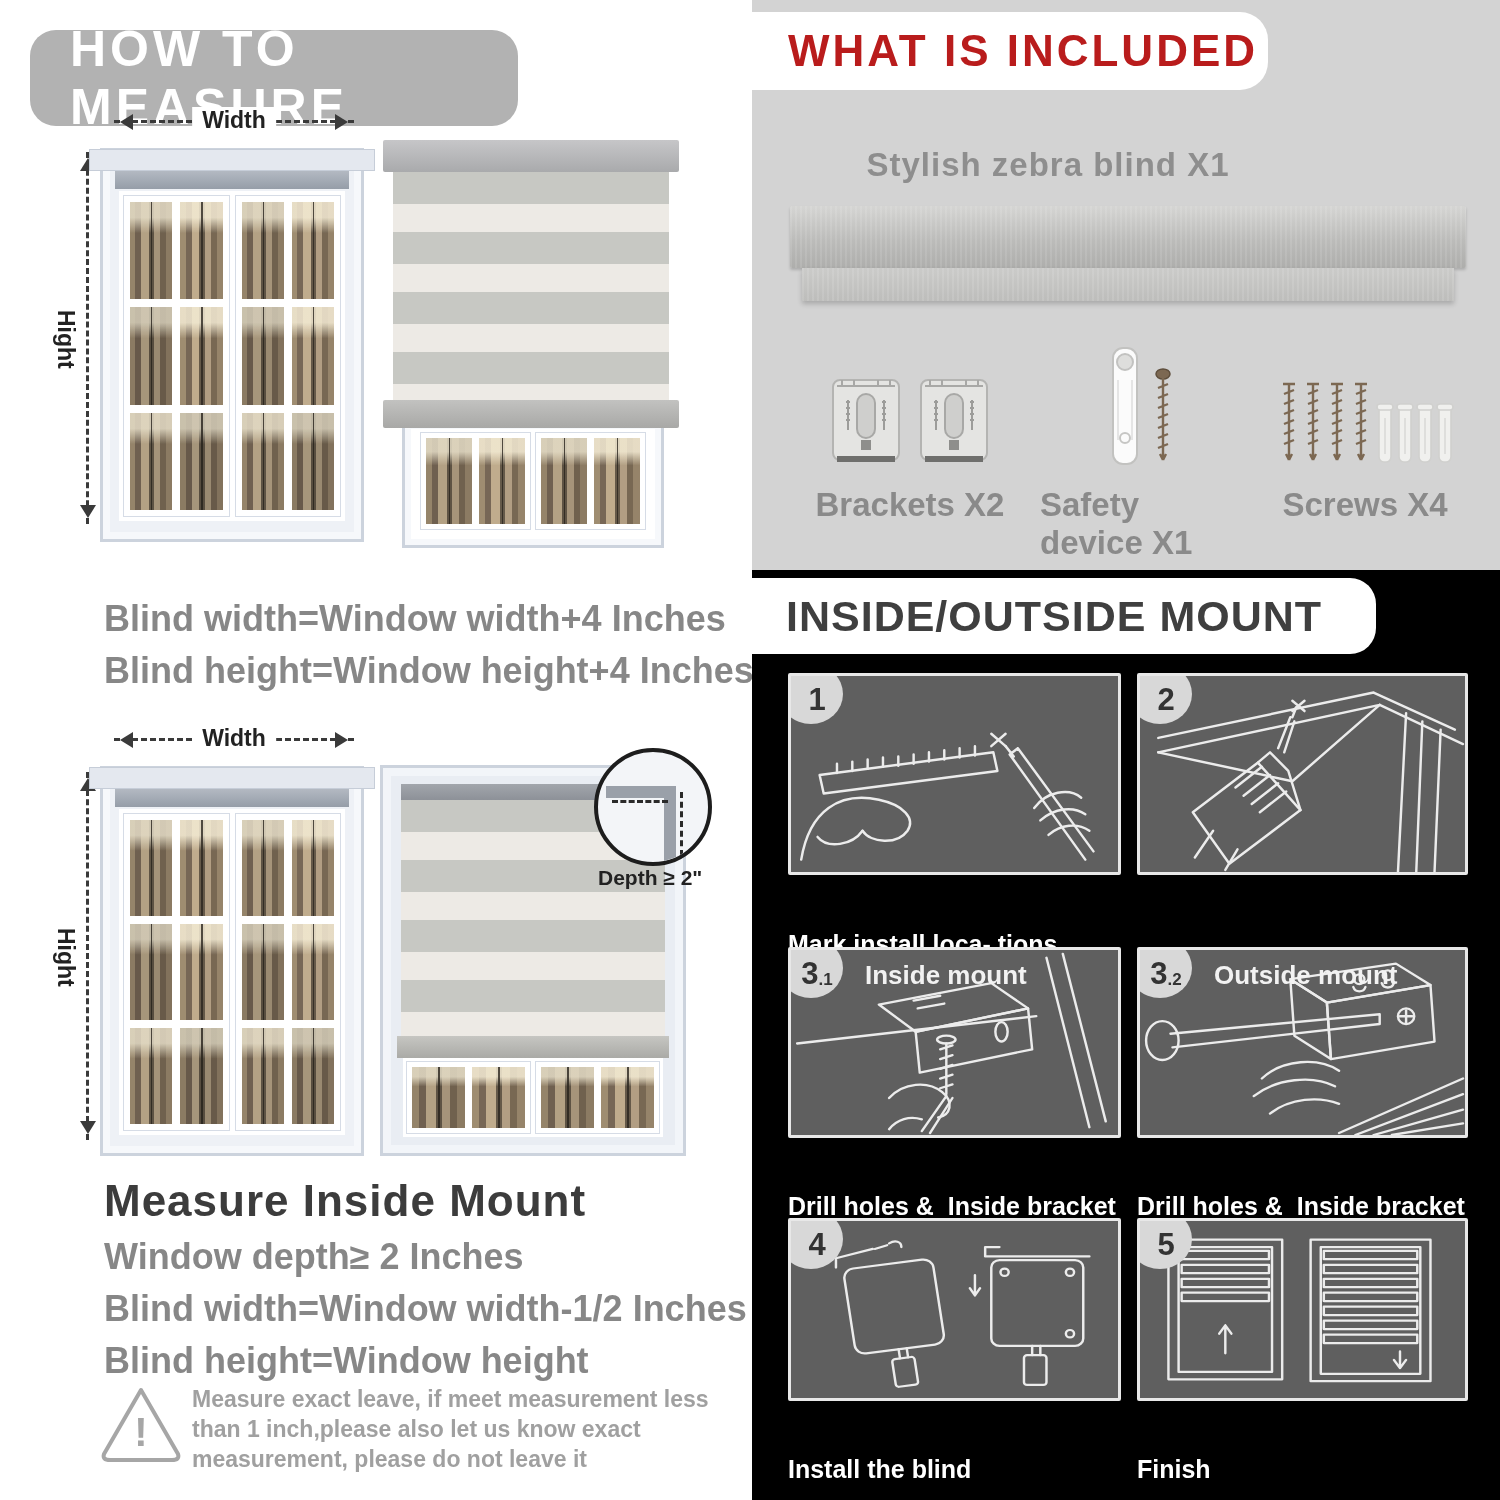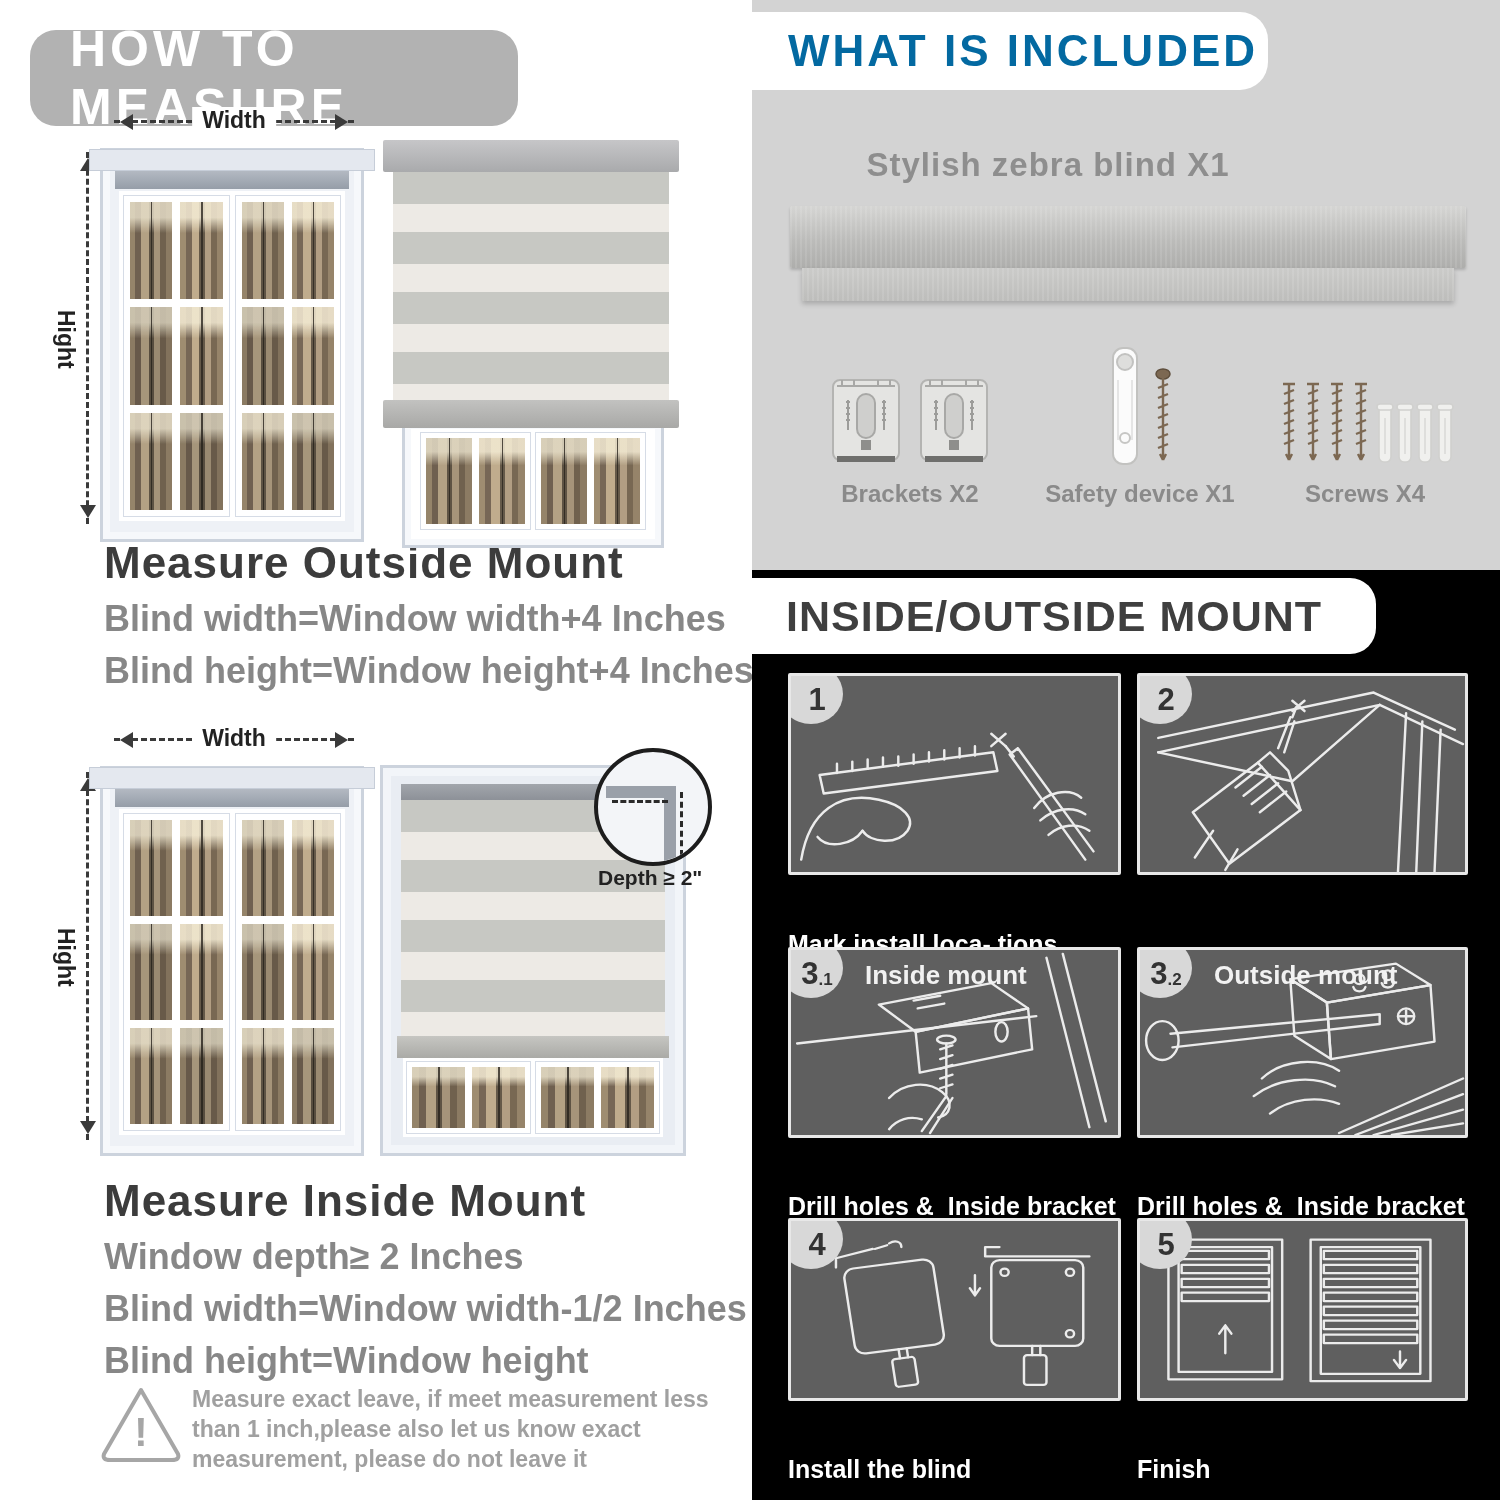--- a/index.html
+++ b/index.html
@@ -62,33 +62,33 @@
   .dc-dash{position:absolute;left:82px;top:40px;height:64px;border-left:3px dashed #2a2a2a;}
   .dc-dash2{position:absolute;left:14px;top:48px;width:56px;border-top:3px dashed #2a2a2a;}
   .depth-label{position:absolute;font-size:21px;font-weight:bold;color:#222;}
   
   .warn-tri{position:absolute;left:98px;top:1384px;width:86px;height:80px;}
   .warn-line{position:absolute;left:192px;font-size:23px;font-weight:bold;color:#a0a0a0;}
   
   .right-top{position:absolute;left:752px;top:0;width:748px;height:570px;background:#d3d3d3;}
   .hdr-right-light{position:absolute;left:0;top:12px;width:516px;height:78px;background:#ffffff;
       border-radius:0 28px 28px 0;display:flex;align-items:center;padding-left:36px;box-sizing:border-box;}
-  .hdr-right-light span{font-size:44px;font-weight:bold;color:#0369a1;letter-spacing:3px;}
+  .hdr-right-light span{font-size:44px;font-weight:bold;color:#b91c1c;letter-spacing:3px;}
   .product-title{position:absolute;left:0;top:146px;width:592px;text-align:center;font-size:33px;
       font-weight:bold;color:#8e8e8e;letter-spacing:1px;}
   .headrail-main{position:absolute;left:38px;top:206px;width:676px;height:62px;border-radius:2px;
       background:repeating-linear-gradient(90deg,rgba(255,255,255,.10) 0 2px,rgba(0,0,0,0) 2px 5px),
                  linear-gradient(180deg,#d5d5d3,#bcbcba 55%,#aeaeac);
       box-shadow:0 2px 3px rgba(0,0,0,.18);}
   .headrail-bottom{position:absolute;left:50px;top:268px;width:652px;height:33px;
       background:repeating-linear-gradient(90deg,rgba(255,255,255,.10) 0 2px,rgba(0,0,0,0) 2px 5px),
                  linear-gradient(180deg,#cbcbc9,#bdbdbb);box-shadow:0 3px 5px rgba(0,0,0,.2);}
   .inc-item{position:absolute;display:flex;flex-direction:column;align-items:center;}
   .inc-icons{display:flex;align-items:flex-end;gap:12px;height:122px;}
-  .inc-label{margin-top:12px;font-size:24px;font-weight:bold;color:#8a8a8a;}
+  .inc-label{margin-top:18px;font-size:33px;font-weight:bold;color:#8a8a8a;}
   
   .right-bottom{position:absolute;left:752px;top:570px;width:748px;height:930px;background:#000000;}
   .hdr-right-dark{position:absolute;left:0;top:8px;width:624px;height:76px;background:#ffffff;
       border-radius:0 26px 26px 0;display:flex;align-items:center;padding-left:34px;box-sizing:border-box;}
   .hdr-right-dark span{font-size:43px;font-weight:bold;color:#3f3f3f;letter-spacing:1px;}
   .card{position:absolute;border:3px solid #e8e8e8;background:#5f5f5f;overflow:hidden;border-radius:2px;}
   .card svg.art{position:absolute;left:0;top:0;width:100%;height:100%;}
   .badge{position:absolute;left:-12px;top:-12px;width:64px;height:60px;border-radius:50%;background:#d8d8d8;
       display:flex;align-items:center;justify-content:center;padding:12px 0 0 12px;box-sizing:border-box;}
   .badge .num{font-size:31px;font-weight:bold;color:#333;}
@@ -150,21 +150,20 @@
       <div class="pw-sash">
         <div class="pane"></div>
           <div class="pane"></div>
       </div>
     </div>
   </div>
   <div class="blind1-cassette"></div>
   <div class="blind1-body stripes"></div>
   <div class="blind1-rail"></div>
 
-  <h2 class="sec-title" style="left:104px;top:538px;">Measure Outside Mount</h2>
   <div class="sec-line" style="left:104px;top:598px;">Blind width=Window width+4 Inches</div>
   <div class="sec-line" style="left:104px;top:650px;">Blind height=Window height+4 Inches</div>
 
   <div class="harrow" style="left:114px;top:738px;width:240px;">
     <span class="dimlabel">Width</span>
   </div>
   <div class="varrow" style="left:86px;top:772px;height:368px;"></div>
   <div class="vlabel" style="left:52px;top:918px;">Hight</div>
 
   <div class="window" style="left:100px;top:766px;width:258px;height:384px;">

